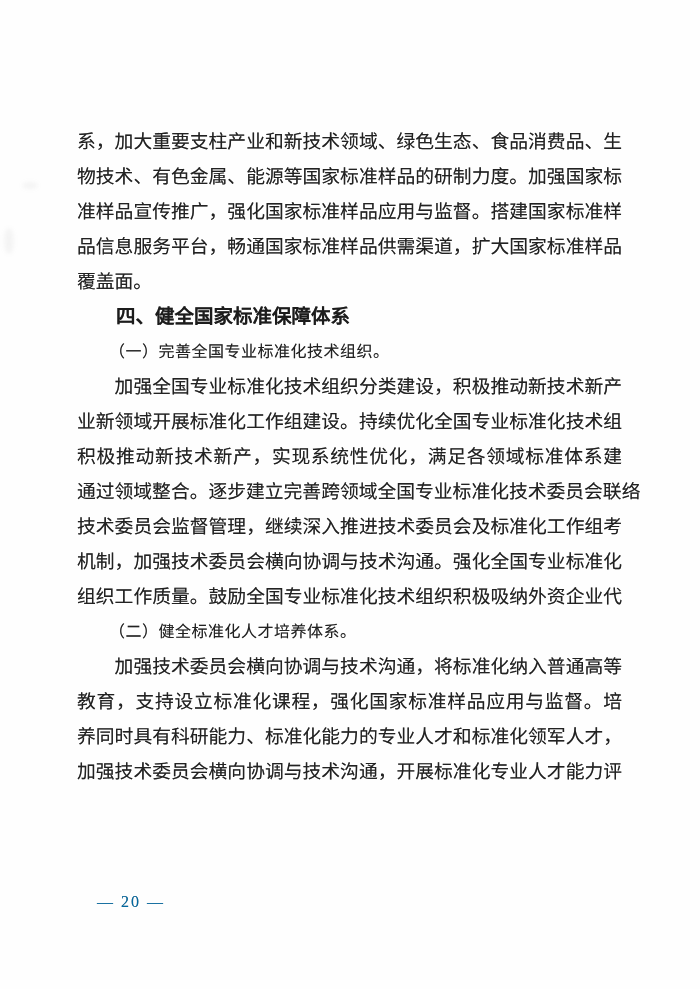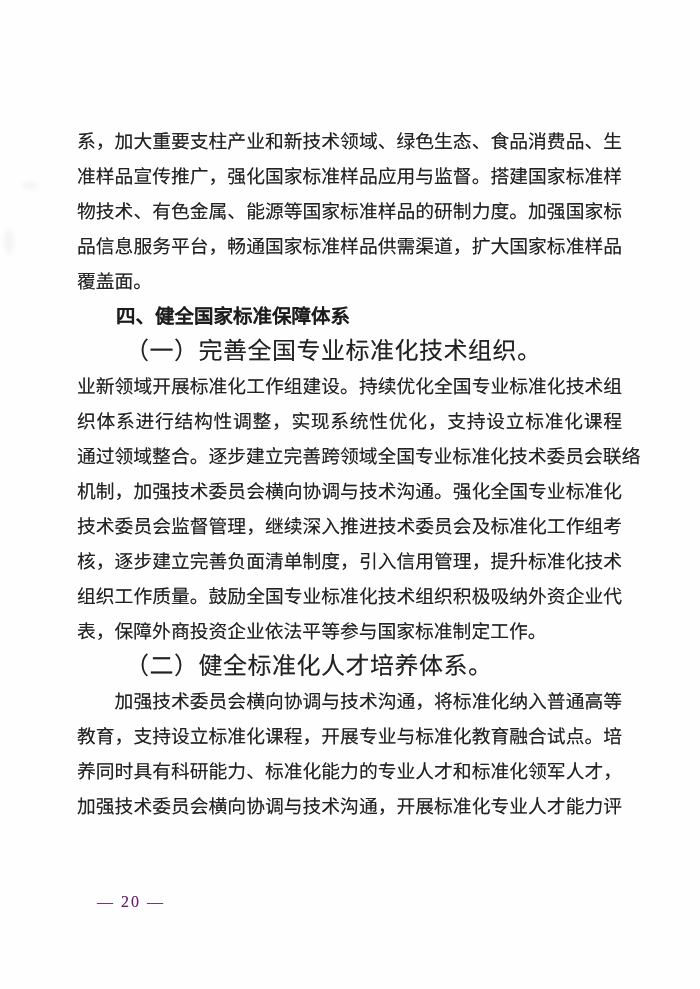--- a/index.html
+++ b/index.html
@@ -48,35 +48,35 @@
     font-weight: 700;
     font-size: 19.5px;
     line-height: 35px;
     height: 35px;
     text-indent: 2em;
     color: #1c1c1c;
     text-shadow: 0 0 0.5px rgba(0,0,0,0.5);
     white-space: nowrap;
   }
   .subheading {
-    font-size: 24px;
+    font-size: 16px;
     line-height: 35px;
     height: 35px;
     text-indent: 2em;
     white-space: nowrap;
     text-shadow: 0 0 0.5px rgba(30,30,30,0.4);
     letter-spacing: 0.5px;
   }
   .page-number {
     position: absolute;
     top: 893px;
     left: 97px;
     font-size: 16px;
     line-height: 18px;
-    color: #701a75;
+    color: #0369a1;
     letter-spacing: 2px;
     text-shadow: 0 0 0.4px rgba(0,0,0,0.4);
   }
   
   .smudge {
     position: absolute;
     background: rgba(120,120,120,0.07);
     border-radius: 50%;
     filter: blur(2px);
   }
@@ -88,46 +88,45 @@
 
 <div class="page">
 
   <div class="smudge s1"></div>
   <div class="smudge s2"></div>
 
   <div class="content">
 
     <div>
       <div class="line">系，加大重要支柱产业和新技术领域、绿色生态、食品消费品、生</div>
+      <div class="line">物技术、有色金属、能源等国家标准样品的研制力度。加强国家标</div>
       <div class="line">准样品宣传推广，强化国家标准样品应用与监督。搭建国家标准样</div>
-      <div class="line">物技术、有色金属、能源等国家标准样品的研制力度。加强国家标</div>
       <div class="line">品信息服务平台，畅通国家标准样品供需渠道，扩大国家标准样品</div>
       <div class="line short">覆盖面。</div>
     </div>
 
     <div class="heading">四、健全国家标准保障体系</div>
 
     <div class="subheading">（一）完善全国专业标准化技术组织。</div>
 
     <div>
+      <div class="line indent">加强全国专业标准化技术组织分类建设，积极推动新技术新产</div>
       <div class="line">业新领域开展标准化工作组建设。持续优化全国专业标准化技术组</div>
-      <div class="line">织体系进行结构性调整，实现系统性优化，支持设立标准化课程</div>
+      <div class="line">积极推动新技术新产，实现系统性优化，满足各领域标准体系建</div>
       <div class="line">通过领域整合。逐步建立完善跨领域全国专业标准化技术委员会联络</div>
+      <div class="line">技术委员会监督管理，继续深入推进技术委员会及标准化工作组考</div>
       <div class="line">机制，加强技术委员会横向协调与技术沟通。强化全国专业标准化</div>
-      <div class="line">技术委员会监督管理，继续深入推进技术委员会及标准化工作组考</div>
-      <div class="line">核，逐步建立完善负面清单制度，引入信用管理，提升标准化技术</div>
       <div class="line">组织工作质量。鼓励全国专业标准化技术组织积极吸纳外资企业代</div>
-      <div class="line short">表，保障外商投资企业依法平等参与国家标准制定工作。</div>
     </div>
 
     <div class="subheading">（二）健全标准化人才培养体系。</div>
 
     <div>
       <div class="line indent">加强技术委员会横向协调与技术沟通，将标准化纳入普通高等</div>
-      <div class="line">教育，支持设立标准化课程，开展专业与标准化教育融合试点。培</div>
+      <div class="line">教育，支持设立标准化课程，强化国家标准样品应用与监督。培</div>
       <div class="line">养同时具有科研能力、标准化能力的专业人才和标准化领军人才，</div>
       <div class="line">加强技术委员会横向协调与技术沟通，开展标准化专业人才能力评</div>
     </div>
 
   </div>
 
   <div class="page-number">— 20 —</div>
 
 </div>
 

